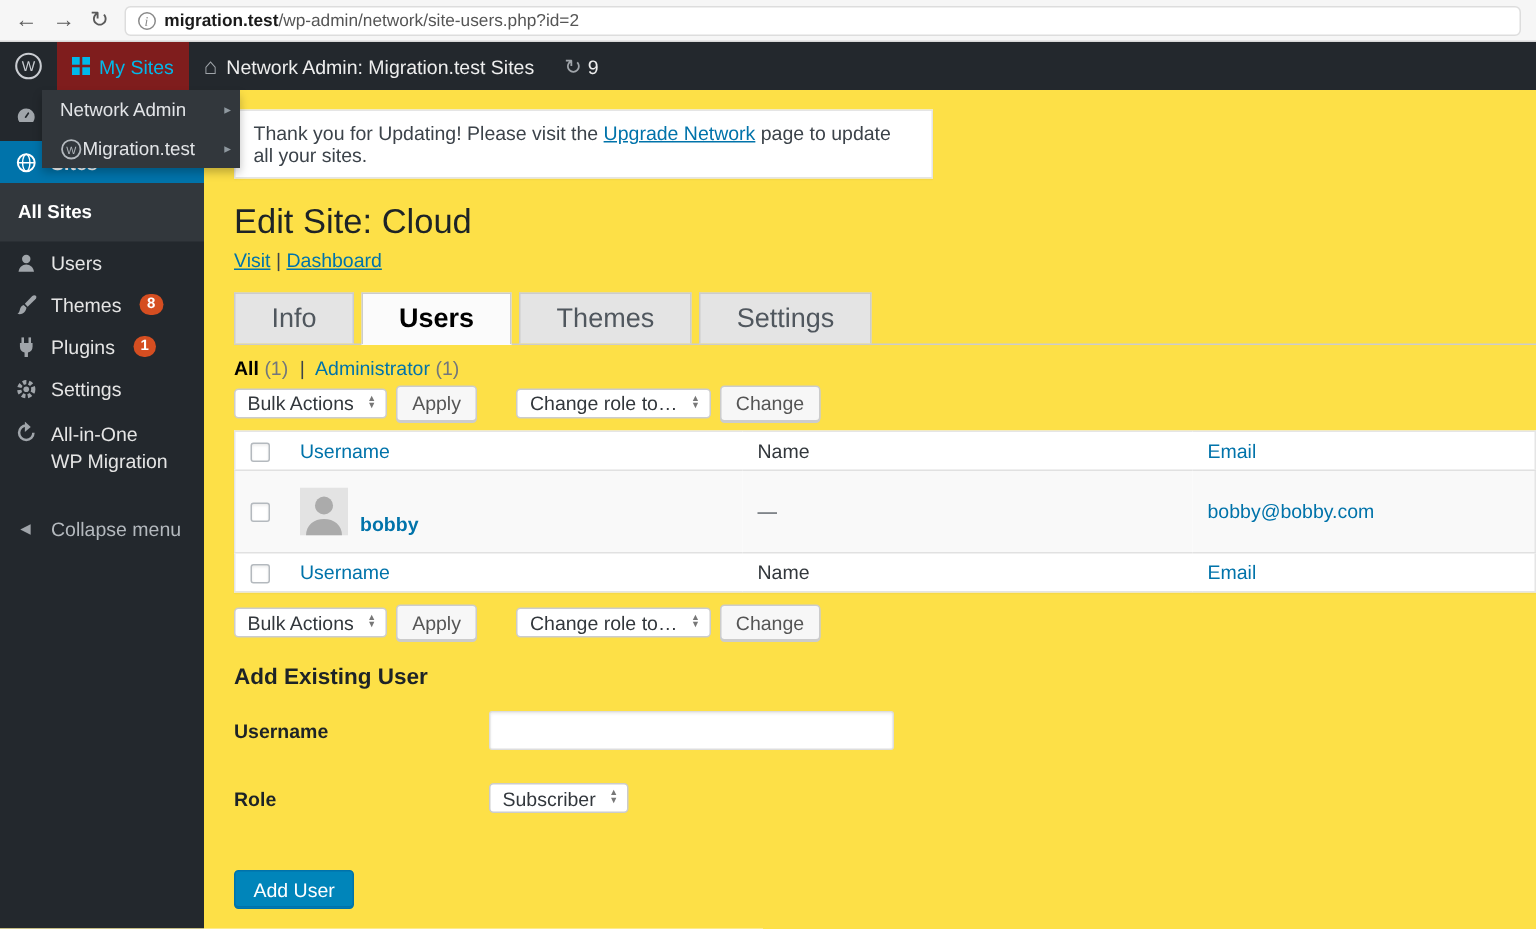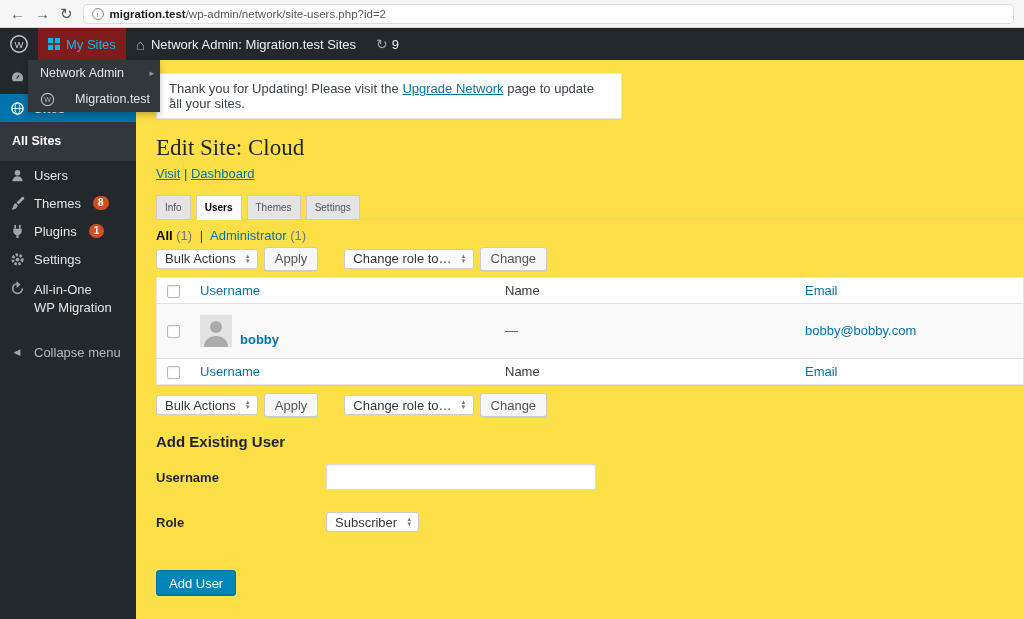--- a/index.html
+++ b/index.html
@@ -28,21 +28,21 @@
   .ab-item { display:flex; align-items:center; gap:6px; height:32px; padding:0 10px; }
   .ab-logo { padding:0 9px; }
   .ab-mysites { background:#7f1d1d; color:#00b9eb; }
   .ab-site { color:#eee; }
   .ab-updates { color:#eee; gap:4px; }
   .glyph { line-height:1; }
 
   
   .ab-dropdown { position:absolute; top:60px; left:28px; width:132px; background:#32373c;
     box-shadow:0 3px 6px rgba(0,0,0,.25); z-index:200; }
-  .dd-item { height:26px; display:flex; align-items:center; gap:20px; padding:0 6px 0 12px;
+  .dd-item { height:26px; display:flex; align-items:center; gap:0; padding:0 6px 0 12px;
     color:#e2e4e7; font-size:12.5px; }
   .dd-arrow { margin-left:auto; color:#8f989f; font-size:9px; }
 
   
   .layout { display:flex; height:559px; }
   .sidebar { width:136px; background:#23282d; flex-shrink:0; font-size:13px; color:#e5e5e5; }
   .mi { height:28px; display:flex; align-items:center; gap:8px; padding:0 8px; color:#e5e5e5; }
   .mi-dashboard { height:34px; }
   .mi-sites { height:28px; background:#0073aa; color:#fff; font-weight:600; }
   .mi .ic { width:18px; text-align:center; color:#a0a5aa; display:inline-flex; justify-content:center; }
@@ -55,28 +55,28 @@
   .mi-aio { height:auto; padding:8px; align-items:flex-start; }
   .mi-aio .lbl { width:78px; line-height:1.35; }
   .mi-collapse { margin-top:14px; color:#b4b9be; }
   .mi-collapse .ic { font-size:9px; }
 
   
   .content { flex:1; background:#fde047; padding-left:20px; position:relative; overflow:hidden; }
   .notice { margin-top:13px; width:466px; background:#fff; border:1px solid #e5e5e5;
     box-shadow:0 1px 1px rgba(0,0,0,.04); padding:7px 12px; color:#3c434a; font-size:13px; }
   .notice a { color:#0073aa; text-decoration:underline; }
-  h1.page-title { margin-top:14px; font-size:23px; font-weight:400; color:#1d2327; line-height:1.3;font-family:Liberation Serif, serif; }
+  h1.page-title { margin-top:14px; font-size:23px; font-weight:400; color:#1d2327; line-height:1.3; }
   .visit-row { margin-top:3px; font-size:13px; color:#3c434a; }
   .visit-row a { color:#0073aa; text-decoration:underline; }
 
   .nav-tabs { display:flex; align-items:flex-end; gap:5px; margin-top:14px;
     border-bottom:1px solid #ccc; padding-right:0; }
   .nav-tab { border:1px solid #ccc; border-bottom:none; background:#e4e4e4; color:#50575e;
-    padding:6px 8px; font-size:10px; cursor:default; }
+    padding:6px 24px; font-size:18px; cursor:default; }
   .nav-tab-active { background:#fbfbfb; color:#000; font-weight:600; margin-bottom:-1px;
     border-bottom:1px solid #fbfbfb; }
 
   .subsubsub { margin-top:8px; font-size:13px; color:#3c434a; }
   .subsubsub .current { color:#000; font-weight:600; }
   .subsubsub a { color:#0073aa; }
   .subsubsub .count { color:#72777c; }
   .subsubsub .sep { margin:0 4px; color:#3c434a; }
 
   .tablenav { display:flex; align-items:center; margin-top:4px; margin-bottom:6px; gap:6px; }

